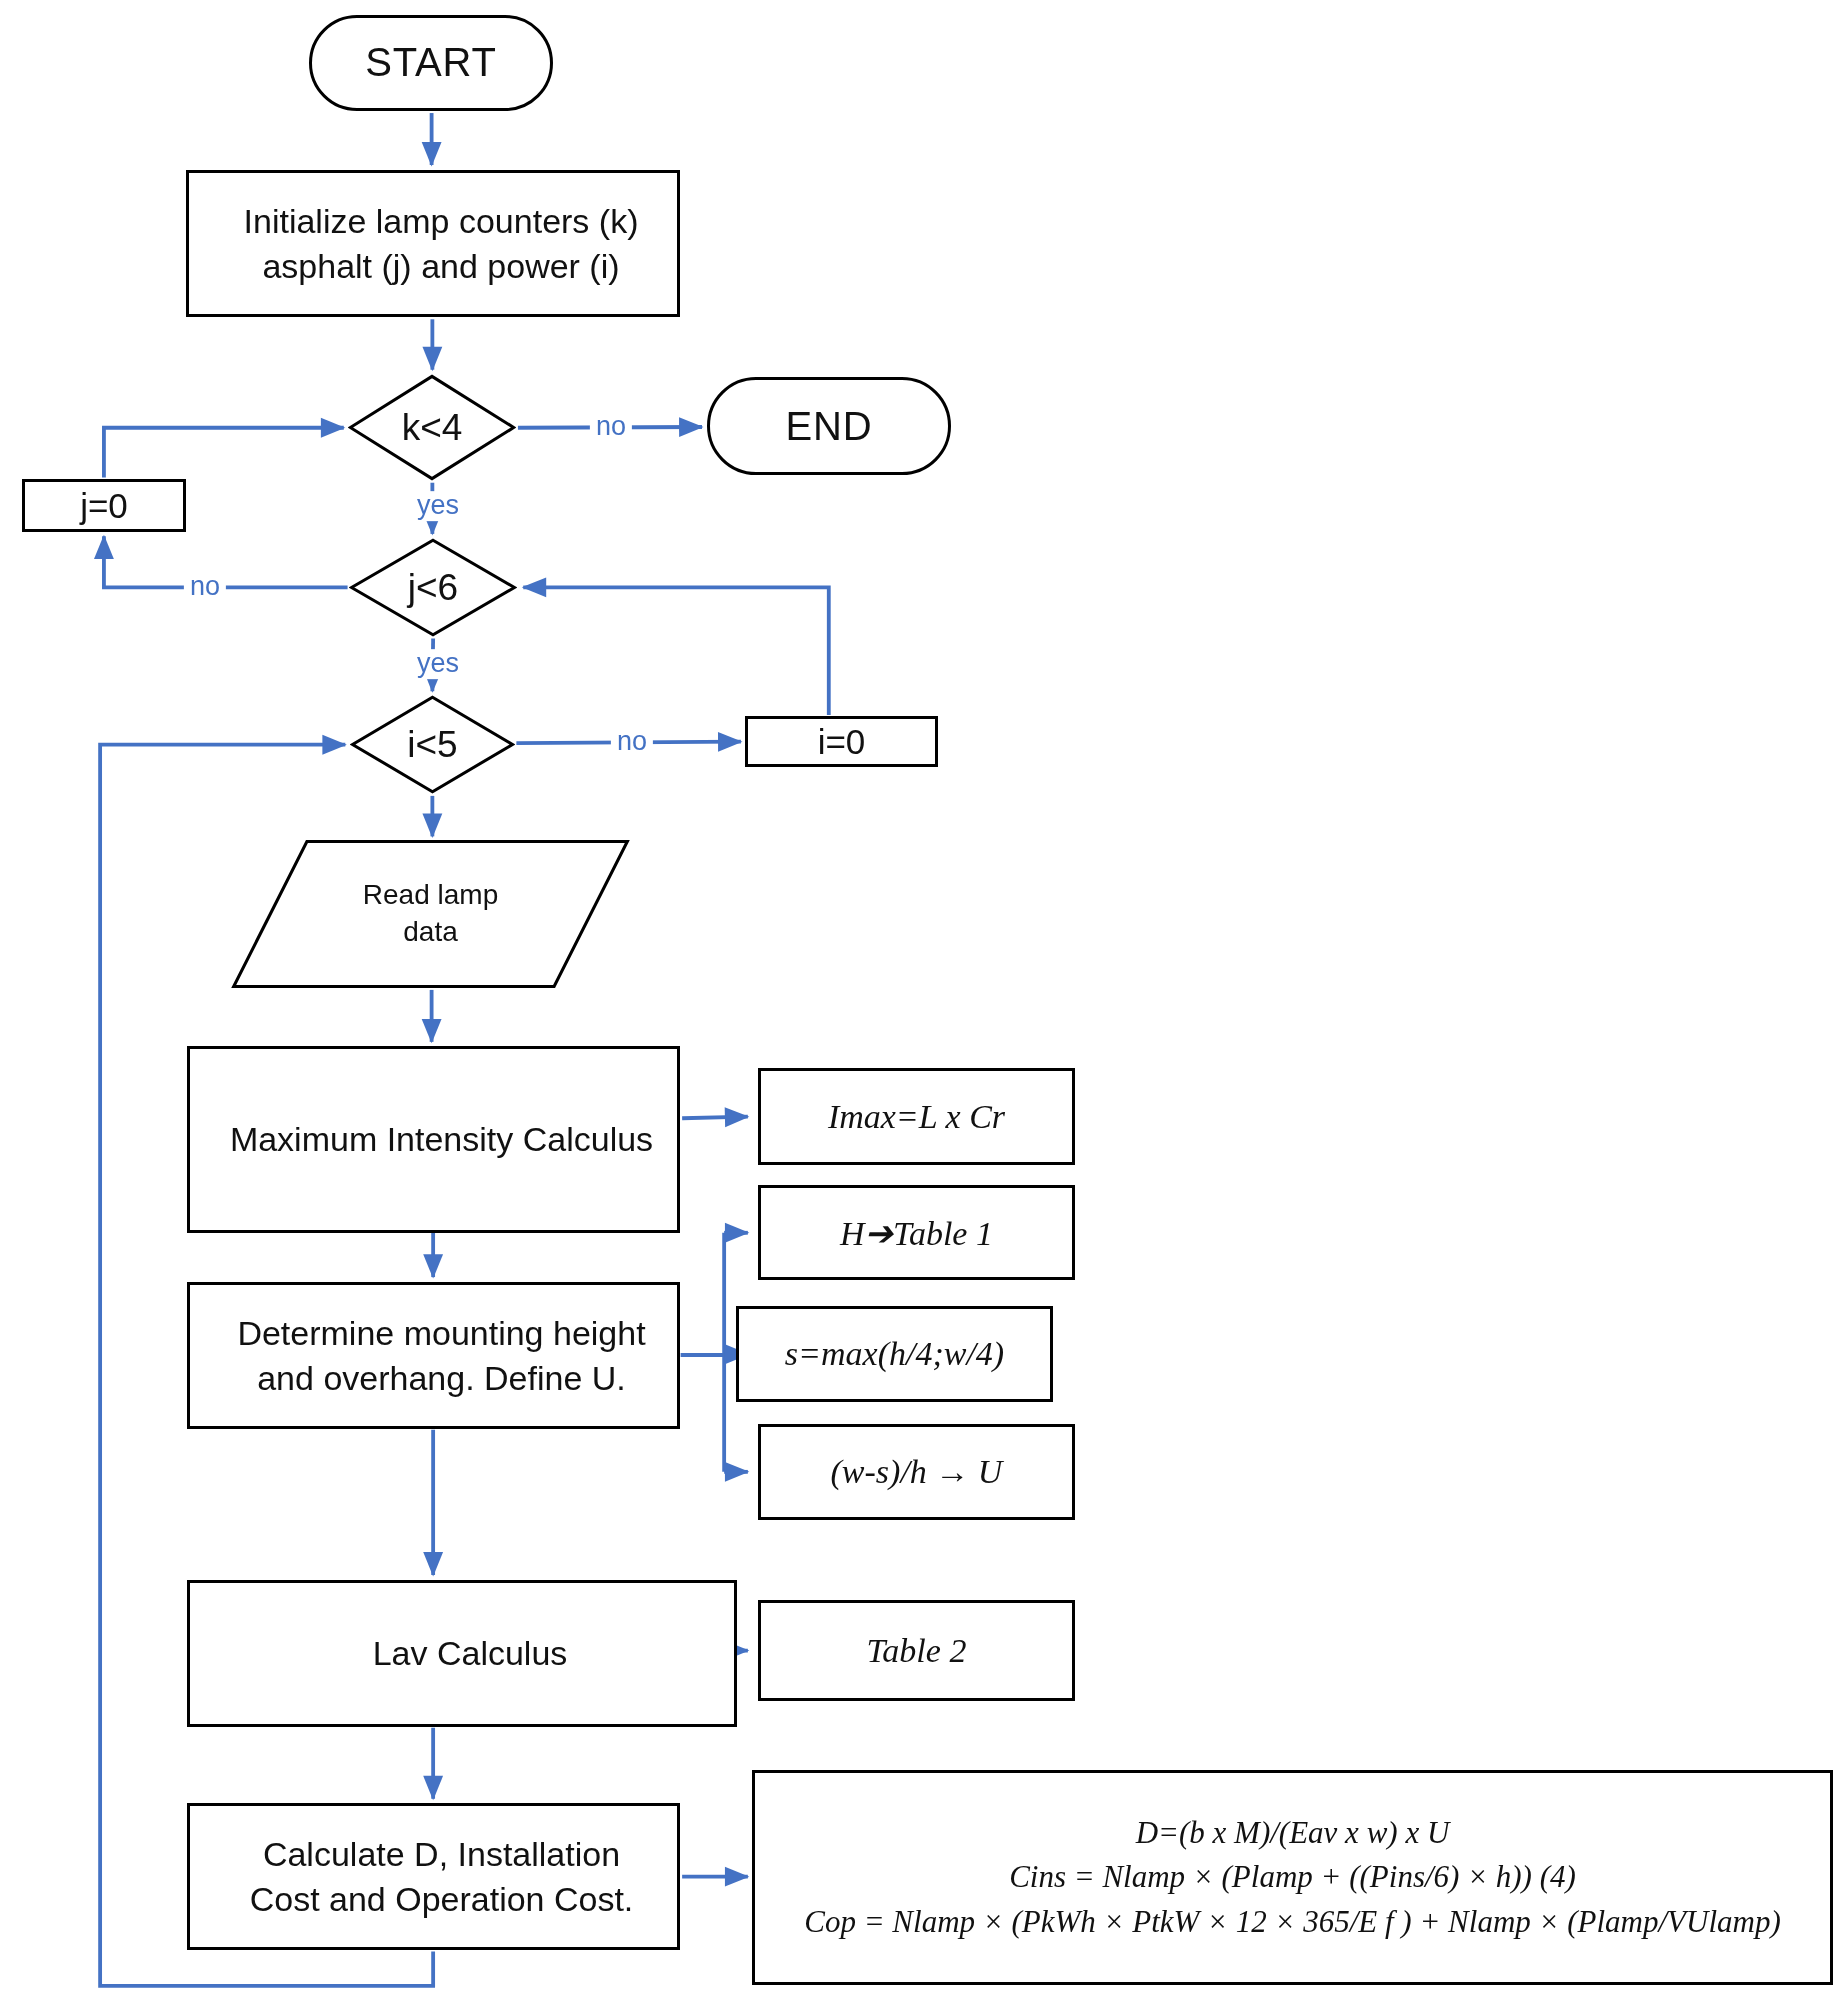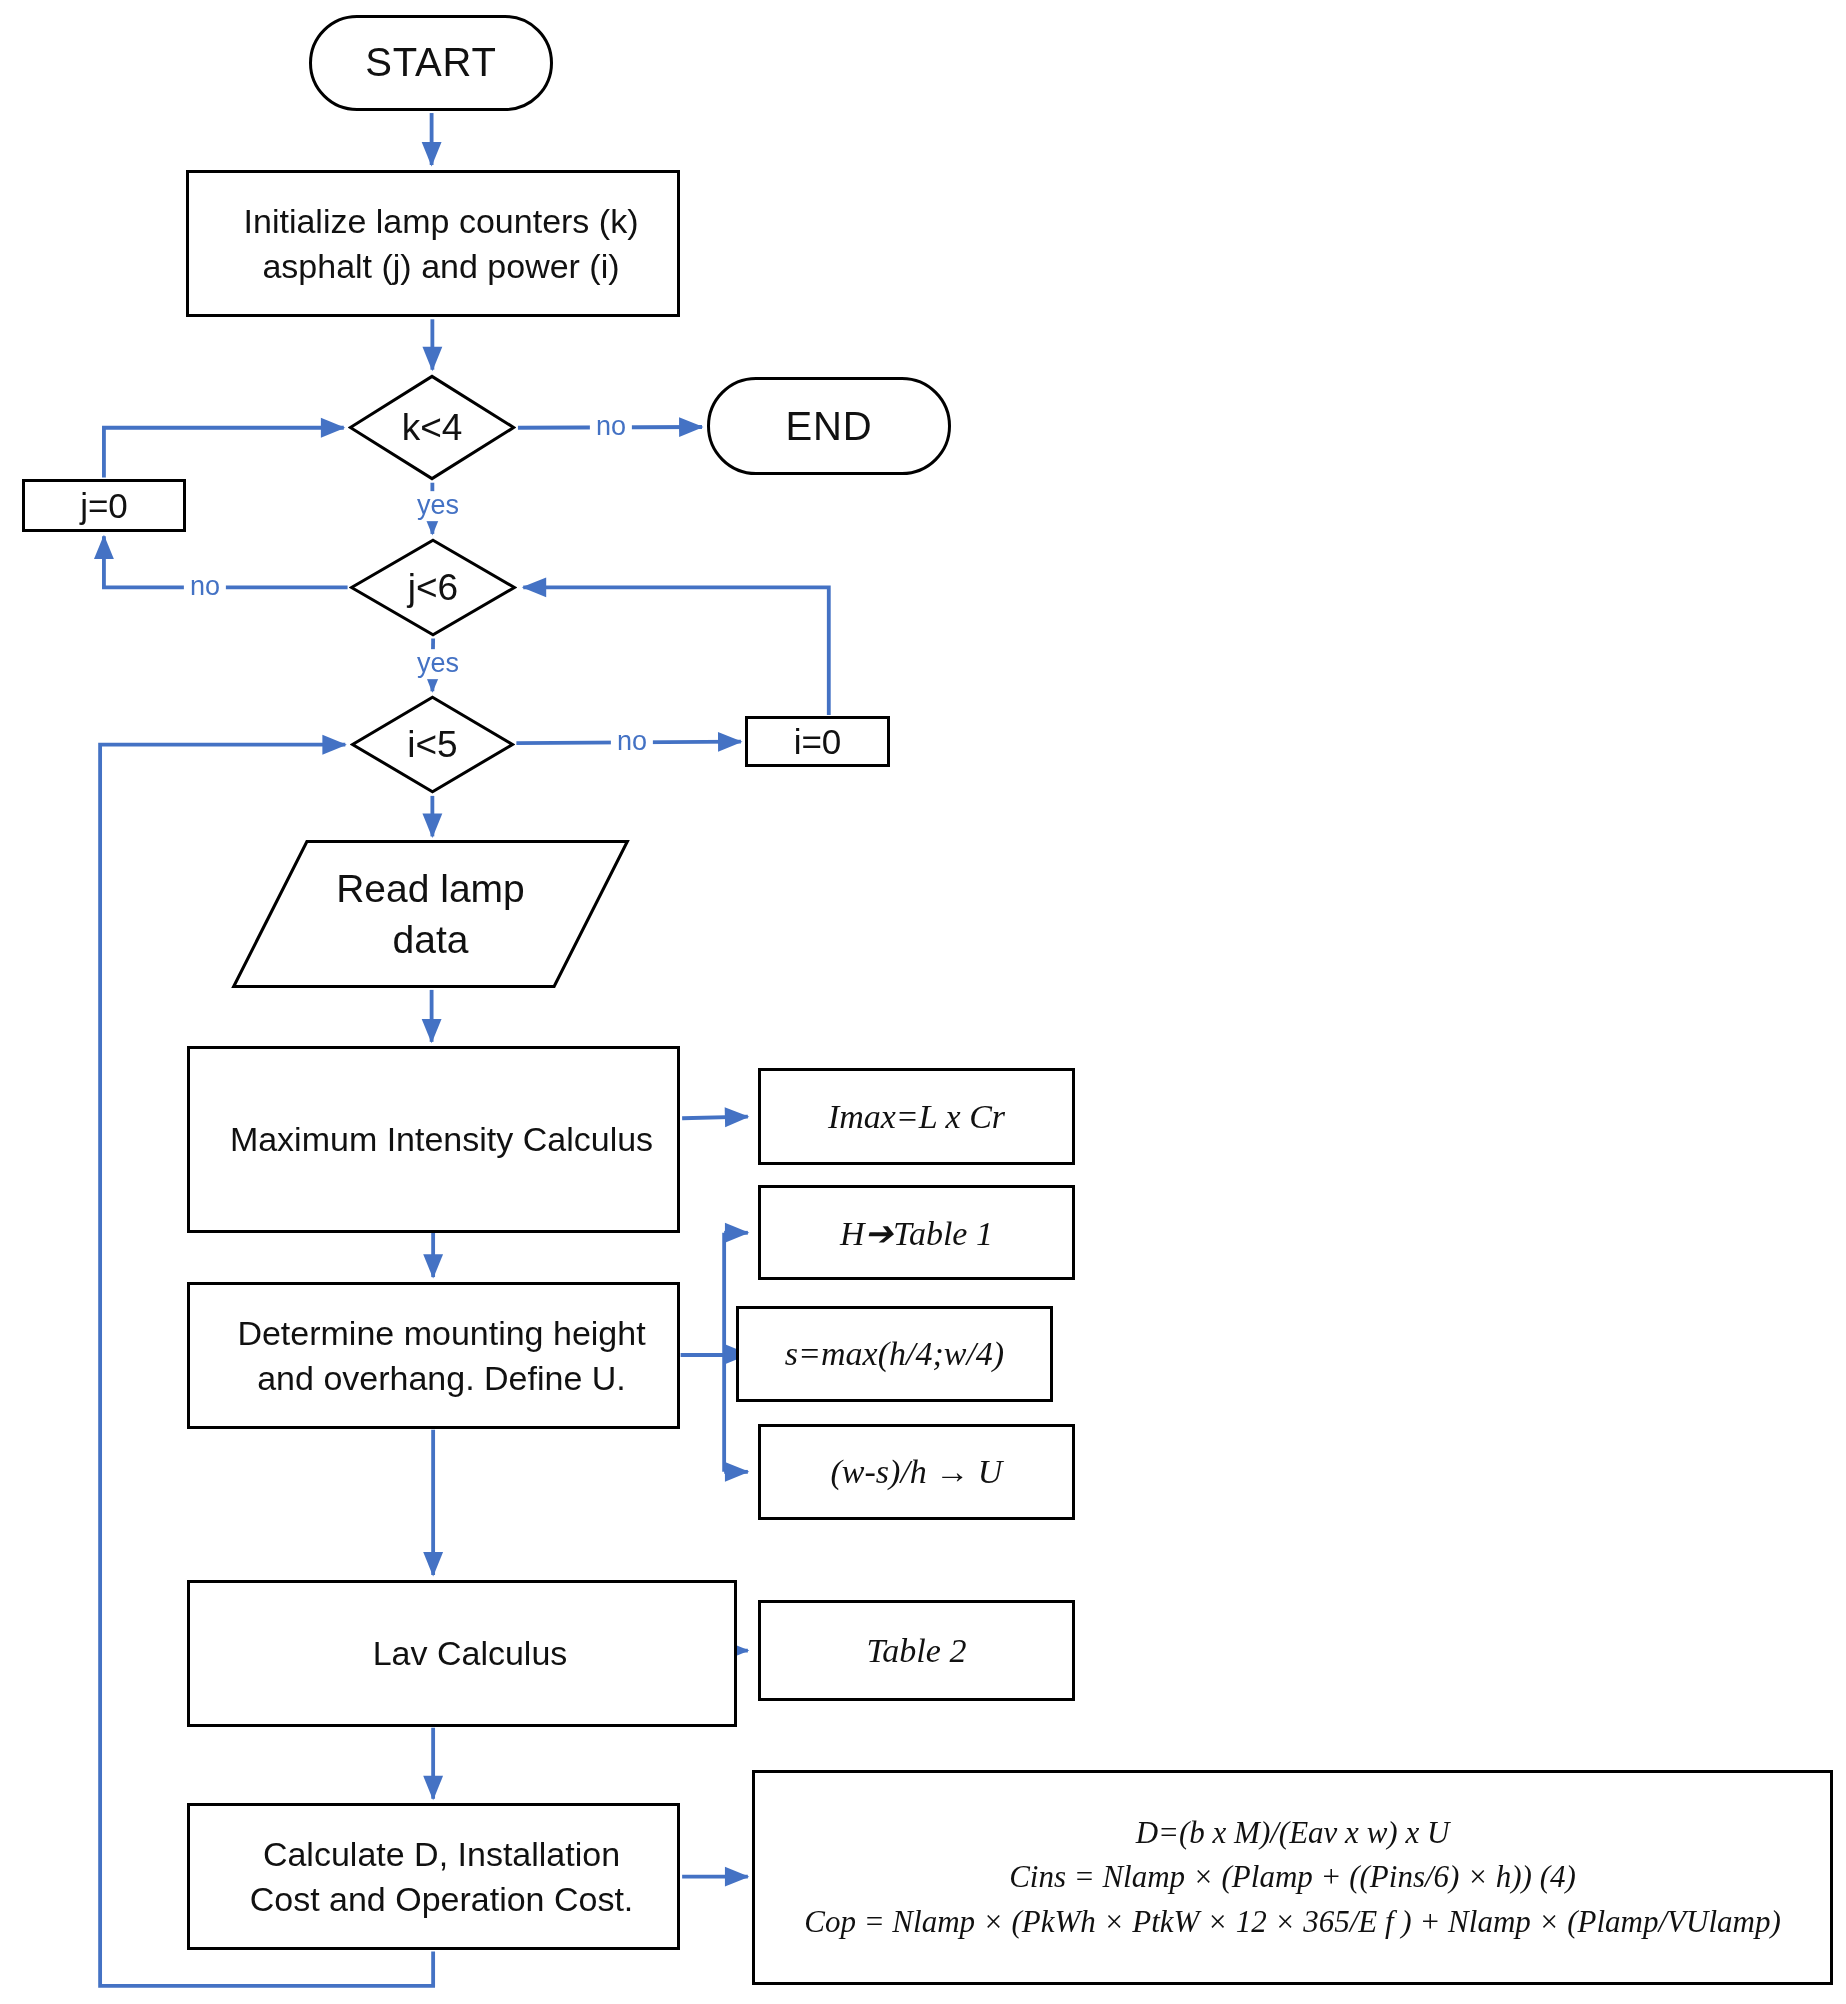--- a/index.html
+++ b/index.html
@@ -20,21 +20,21 @@
     color:#111111;
   }
   .rect{border:3.1px solid #000000;}
   .oval{border:3.1px solid #000000;border-radius:53px;font-size:40px;letter-spacing:0.8px;}
   .proc{font-size:34px;line-height:1.32;padding-left:16px;}
   .small-assign{font-size:35px;}
   .shape-node{background:transparent;border:none;}
   .shape-node svg{position:absolute;left:0;top:0;width:100%;height:100%;}
   .shape-node .lbl{position:relative;z-index:2;}
   .diamond .lbl{font-size:37px;}
-  .para .lbl{font-size:39px;line-height:1.32;}
+  .para .lbl{font-size:28px;line-height:1.32;}
   .side-box{
     border:3.1px solid #000000;
     font-family:"Liberation Serif", serif;
     font-style:italic;
     font-size:34px;
     margin-left:6px;
   }
   .formula-box{
     border:3.8px solid #000000;
     font-family:"Liberation Serif", serif;
@@ -127,21 +127,21 @@
     <div>
       <span>Calculate D, Installation</span>
       <span>Cost and Operation Cost.</span>
     </div>
   </div>
 
   <div class="node rect small-assign" style="left:22px;top:479px;width:164px;height:53px;">
     <span>j=0</span>
   </div>
 
-  <div class="node rect small-assign" style="left:745px;top:716px;width:145px;height:51px;">
+  <div class="node rect small-assign" style="left:745px;top:716px;width:193px;height:51px;">
     <span>i=0</span>
   </div>
 
   <div class="node shape-node diamond" style="left:348px;top:374px;width:168px;height:107px;">
     <svg viewBox="0 0 220 140">
       <polygon points="110,3 217,70 110,137 3,70" fill="#ffffff" stroke="#000000" stroke-width="4"></polygon>
     </svg>
     <span class="lbl">k&lt;4</span>
   </div>
 

